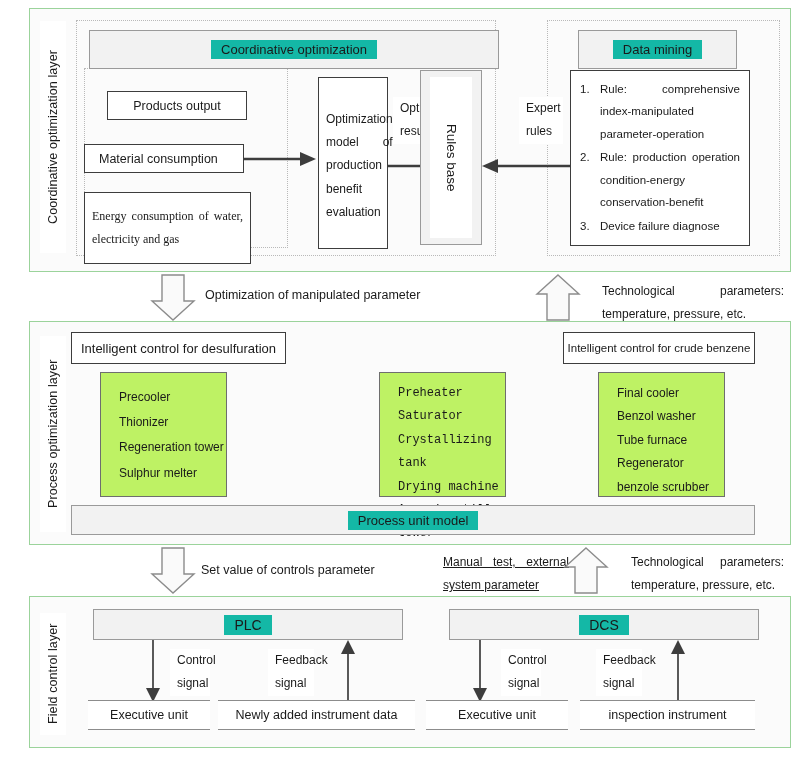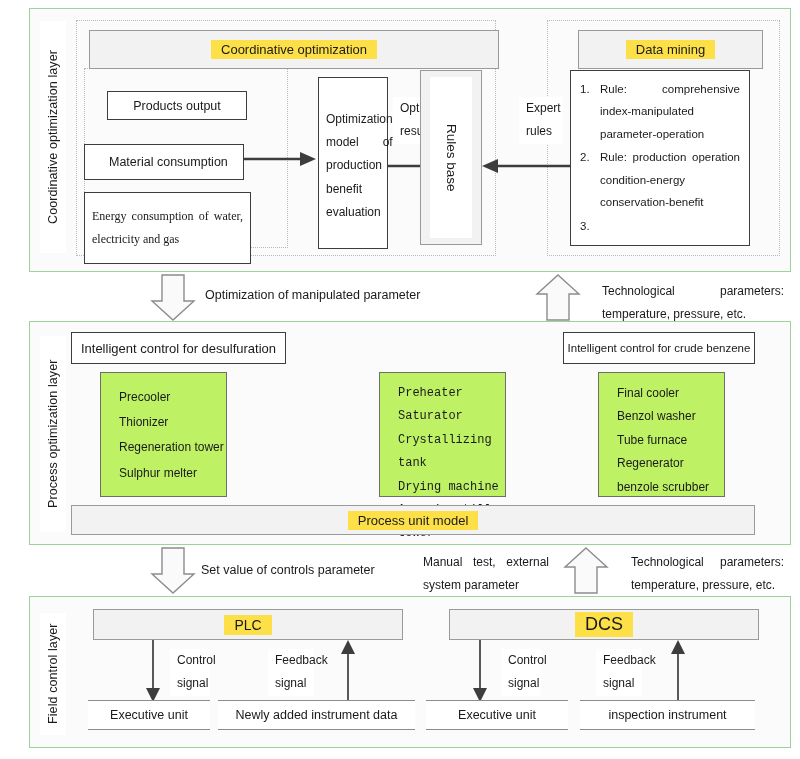--- a/index.html
+++ b/index.html
@@ -27,21 +27,21 @@
 
   
   .dotgroup{border:1px dotted #b9b9b9;background:transparent;}
 
   
   .plate{
     background:#f2f2f2;border:1.2px solid #9a9a9a;
     display:flex;align-items:center;justify-content:center;
   }
   .plate .txt{
-    background:#fde047;padding:2px 10px;font-size:13px;white-space:nowrap;
+    background:#14b8a6;padding:2px 10px;font-size:13px;white-space:nowrap;
   }
 
   
   .box{
     background:#ffffff;border:1.4px solid #3d3d3d;
     display:flex;align-items:center;
   }
   .box.center{justify-content:center;}
   .box-thin{background:#bef264;border:1px solid #6e6e6e;}
 
@@ -96,29 +96,29 @@
   <div class="abs dotgroup" style="left:46px;top:11px;width:420px;height:236px;"></div>
 
   <div class="abs dotgroup" style="left:54px;top:59px;width:204px;height:180px;"></div>
 
   <div class="abs dotgroup" style="left:517px;top:11px;width:233px;height:236px;"></div>
 
   <div class="abs plate" style="left:59px;top:21px;width:410px;height:39px;">
     <span class="txt">Coordinative optimization</span>
   </div>
 
-  <div class="abs plate" style="left:548px;top:21px;width:185px;height:39px;">
+  <div class="abs plate" style="left:548px;top:21px;width:159px;height:39px;">
     <span class="txt">Data mining</span>
   </div>
 
   <div class="abs box center" style="left:77px;top:82px;width:140px;height:29px;">
     <span style="font-size:12.5px;">Products output</span>
   </div>
 
-  <div class="abs box" style="left:54px;top:135px;width:160px;height:36px;padding-left:24px;">
+  <div class="abs box" style="left:54px;top:135px;width:160px;height:29px;padding-left:14px;">
     <span style="font-size:12.5px;">Material consumption</span>
   </div>
 
   <div class="abs box" style="left:54px;top:183px;width:167px;height:72px;font-family:Liberation Serif, serif;">
     <span class="just">Energy consumption of water, electricity and gas</span>
   </div>
 
   <svg class="arrow" style="left:214px;top:140px;" width="74" height="20">
     <line x1="0" y1="10" x2="56" y2="10" stroke="#3d3d3d" stroke-width="2.6"></line>
     <polygon points="56,3 72,10 56,17" fill="#3d3d3d"></polygon>
@@ -151,20 +151,21 @@
       <div class="rule">
         <span class="num">1.</span>
         <span class="bodytxt">Rule: comprehensive index-manipulated parameter-operation</span>
       </div>
       <div class="rule">
         <span class="num">2.</span>
         <span class="bodytxt">Rule: production operation condition-energy conservation-benefit</span>
       </div>
       <div class="rule">
         <span class="num">3.</span>
+        <span class="bodytxt" style="text-align-last:left;">Device failure diagnose</span>
       </div>
     </div>
   </div>
 </div>
 
 <svg class="abs bigarrow" style="left:152px;top:275px;" width="42" height="45">
   <polygon points="10,0 32,0 32,26 42,26 21,45 0,26 10,26" fill="#fafafa" stroke="#8c8c8c" stroke-width="1.4"></polygon>
 </svg>
 <div class="abs cap-mid" style="left:205px;top:288px;white-space:nowrap;">Optimization of manipulated parameter</div>
 
@@ -215,21 +216,21 @@
   <div class="abs plate" style="left:41px;top:183px;width:684px;height:30px;">
     <span class="txt">Process unit model</span>
   </div>
 </div>
 
 <svg class="abs bigarrow" style="left:152px;top:548px;" width="42" height="45">
   <polygon points="10,0 32,0 32,26 42,26 21,45 0,26 10,26" fill="#fafafa" stroke="#8c8c8c" stroke-width="1.4"></polygon>
 </svg>
 <div class="abs cap-mid" style="left:201px;top:563px;white-space:nowrap;">Set value of controls parameter</div>
 
-<div class="abs lbl just" style="left:416px;top:551px;width:140px;">Manual test, external system parameter</div>
+<div class="abs lbl just" style="left:436px;top:551px;width:140px;text-decoration:underline;">Manual test, external system parameter</div>
 
 <svg class="abs bigarrow" style="left:565px;top:548px;" width="42" height="45">
   <polygon points="21,0 42,19 32,19 32,45 10,45 10,19 0,19" fill="#fafafa" stroke="#8c8c8c" stroke-width="1.4"></polygon>
 </svg>
 <div class="abs lbl just" style="left:624px;top:551px;width:167px;">Technological parameters: temperature, pressure, etc.</div>
 
 <div class="abs layer" style="left:29px;top:596px;width:762px;height:152px;">
 
   <div class="abs layer-cap" style="left:10px;top:16px;width:26px;height:122px;transform:rotate(180deg);">Field control layer</div>
 
@@ -250,21 +251,21 @@
   <div class="abs lbl just" style="left:238px;top:52px;width:46px;">Feedback signal</div>
 
   <div class="abs railbox" style="left:58px;top:103px;width:122px;height:30px;">
     <span>Executive unit</span>
   </div>
   <div class="abs railbox" style="left:188px;top:103px;width:197px;height:30px;">
     <span>Newly added instrument data</span>
   </div>
 
   <div class="abs plate" style="left:419px;top:12px;width:310px;height:31px;">
-    <span class="txt" style="font-size:18px;">DCS</span>
+    <span class="txt" style="font-size:14px;">DCS</span>
   </div>
 
   <svg class="arrow" style="left:440px;top:43px;" width="20" height="62">
     <line x1="10" y1="0" x2="10" y2="48" stroke="#3d3d3d" stroke-width="1.7"></line>
     <polygon points="3,48 17,48 10,62" fill="#3d3d3d"></polygon>
   </svg>
   <div class="abs lbl just" style="left:471px;top:52px;width:40px;">Control signal</div>
 
   <svg class="arrow" style="left:638px;top:43px;" width="20" height="62">
     <line x1="10" y1="14" x2="10" y2="62" stroke="#3d3d3d" stroke-width="1.7"></line>

